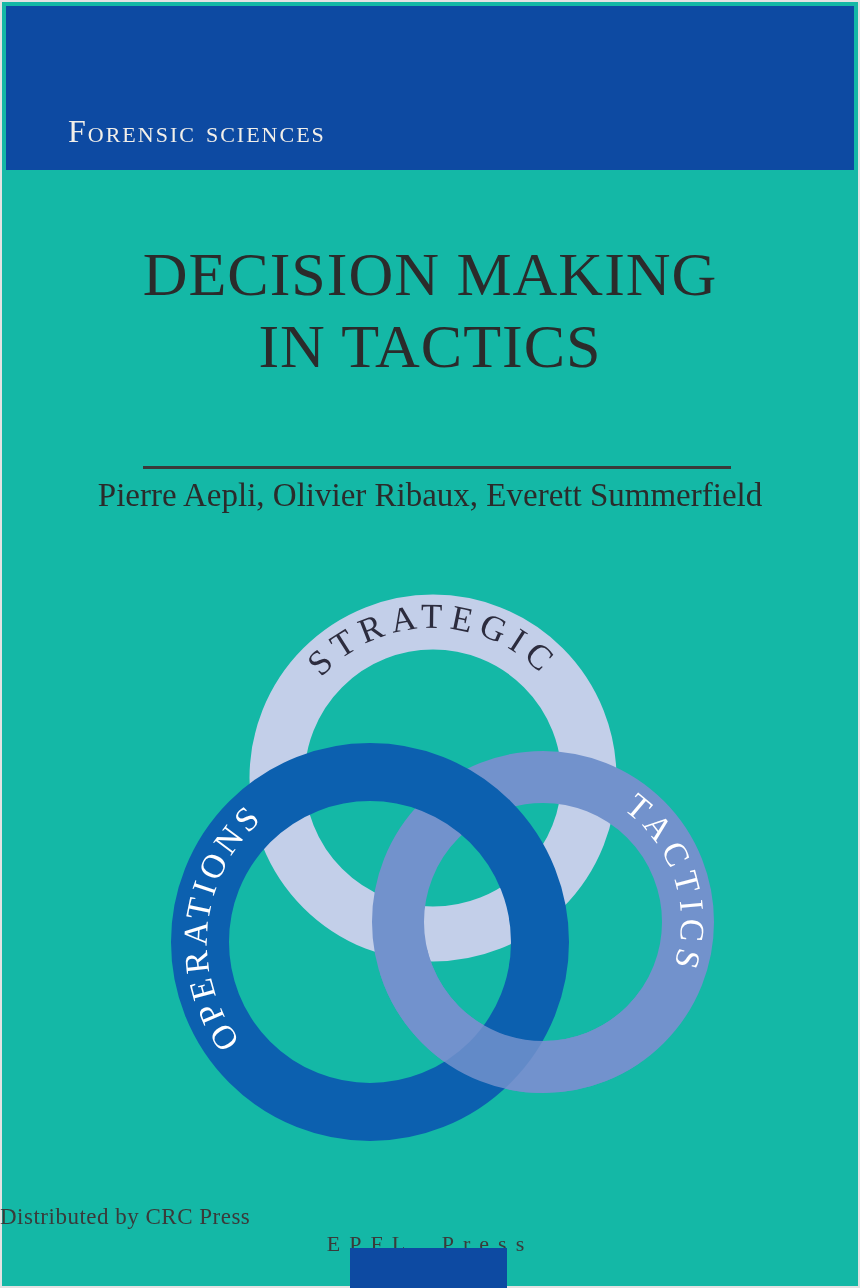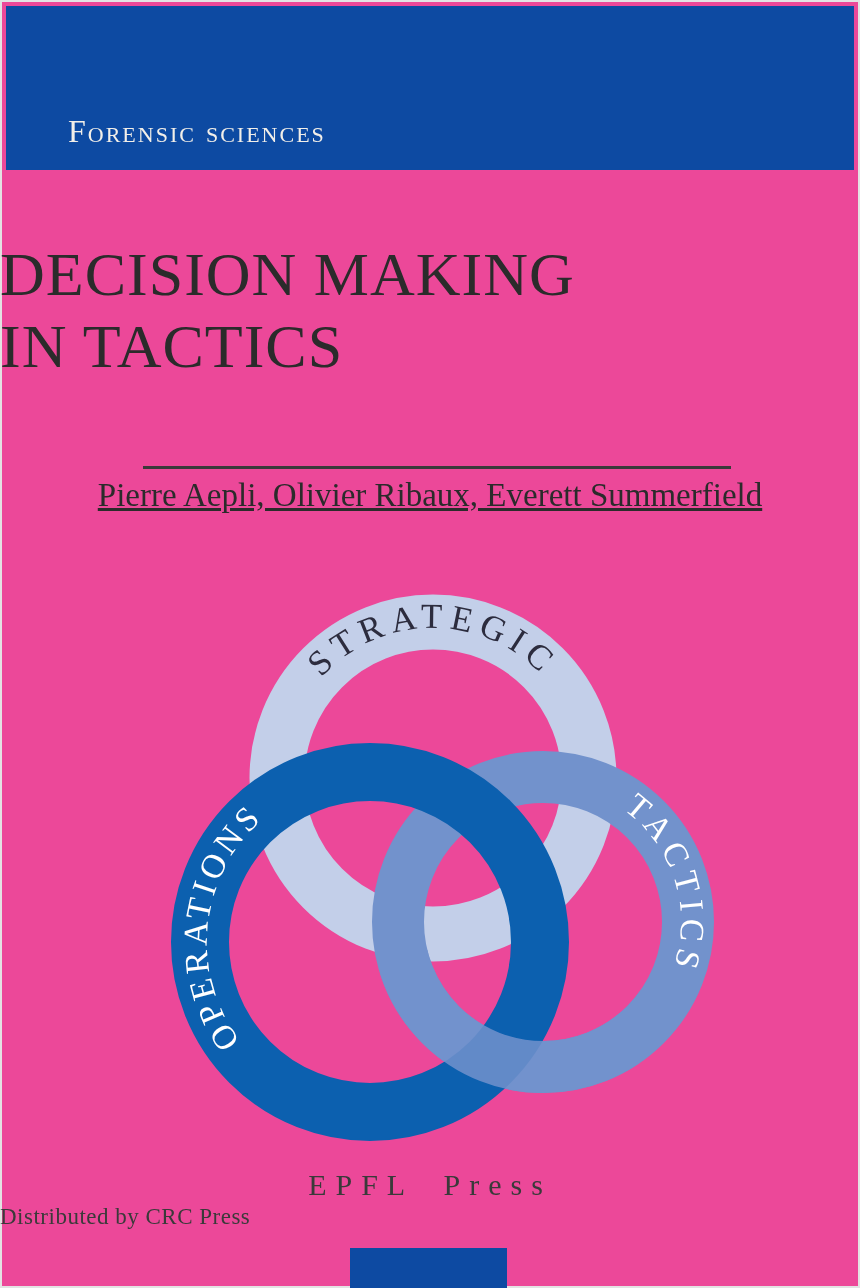--- a/index.html
+++ b/index.html
@@ -1,58 +1,58 @@
 <!DOCTYPE html>
 <html style="--band_blue: #0d4aa2; --ring_strategic: #c3cfe9; --ring_operations: #0c60af; --ring_tactics: #7292cc; --ink: #2b2b2b; --label_dark: #2c2c3e; --label_light: #ffffff;"><head>
 <meta charset="utf-8">
 <style>
   html,body{margin:0;padding:0;background:#ffffff;}
   .page{
     position:relative;
     width:860px;height:1288px;
     margin:0 auto;
-    background:#ec4899;
+    background:#14b8a6;
     overflow:hidden;
     font-family:"Liberation Serif", serif;
     box-shadow: inset 0 0 0 2px #e3e3e3;
   }
   .band{
     position:absolute;left:6px;right:6px;top:6px;height:164px;
     background:var(--band_blue,#0d4aa2);
   }
   .band-label{
     position:absolute;left:62px;bottom:20px;
     font-variant:small-caps;
     font-size:32px;letter-spacing:2px;
     color:#f2efe9;
   }
   .title{
     position:absolute;left:0;right:0;top:238px;
     font-size:62px;line-height:72px;letter-spacing:1px;
-    color:var(--ink,#2b2b2b);
+    color:var(--ink,#2b2b2b);text-align:center;
   }
   .subtitle{
     position:absolute;left:0;right:0;top:394px;
     font-size:45px;line-height:50px;letter-spacing:0.5px;
     color:var(--ink,#2b2b2b);text-align:center;
   }
   .rule{
     position:absolute;left:143px;top:466px;width:588px;height:3px;
     background:#3a3a3a;
   }
   .authors{
     position:absolute;left:0;right:0;top:472px;
     font-size:33px;line-height:46px;
-    color:var(--ink,#2b2b2b);text-align:center;text-decoration:underline;
+    color:var(--ink,#2b2b2b);text-align:center;
   }
   .rings{position:absolute;left:0;top:0;}
   .ring-label{font-family:"Liberation Serif", serif;}
   .footer-press{
-    position:absolute;left:0;right:0;top:1168px;
-    font-size:30px;letter-spacing:9px;word-spacing:14px;
+    position:absolute;left:0;right:0;top:1231px;
+    font-size:22px;letter-spacing:9px;word-spacing:14px;
     color:#3a3a3a;text-align:center;
   }
   .footer-dist{
     position:absolute;left:0;right:0;top:1204px;
     font-size:23px;letter-spacing:0.5px;
     color:#3a3a3a;text-align:left;
   }
   .spine-bar{
     position:absolute;left:350px;top:1248px;width:157px;height:40px;
     background:var(--band_blue,#0d4aa2);

